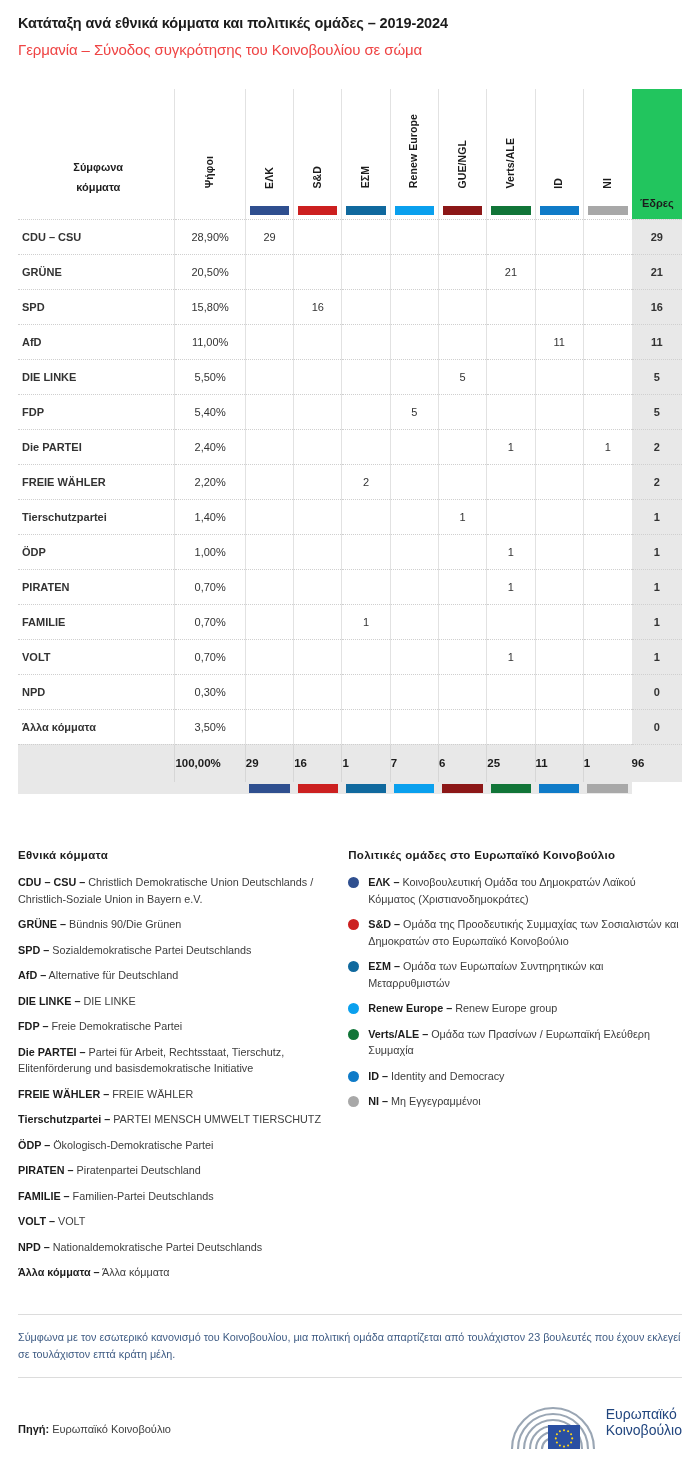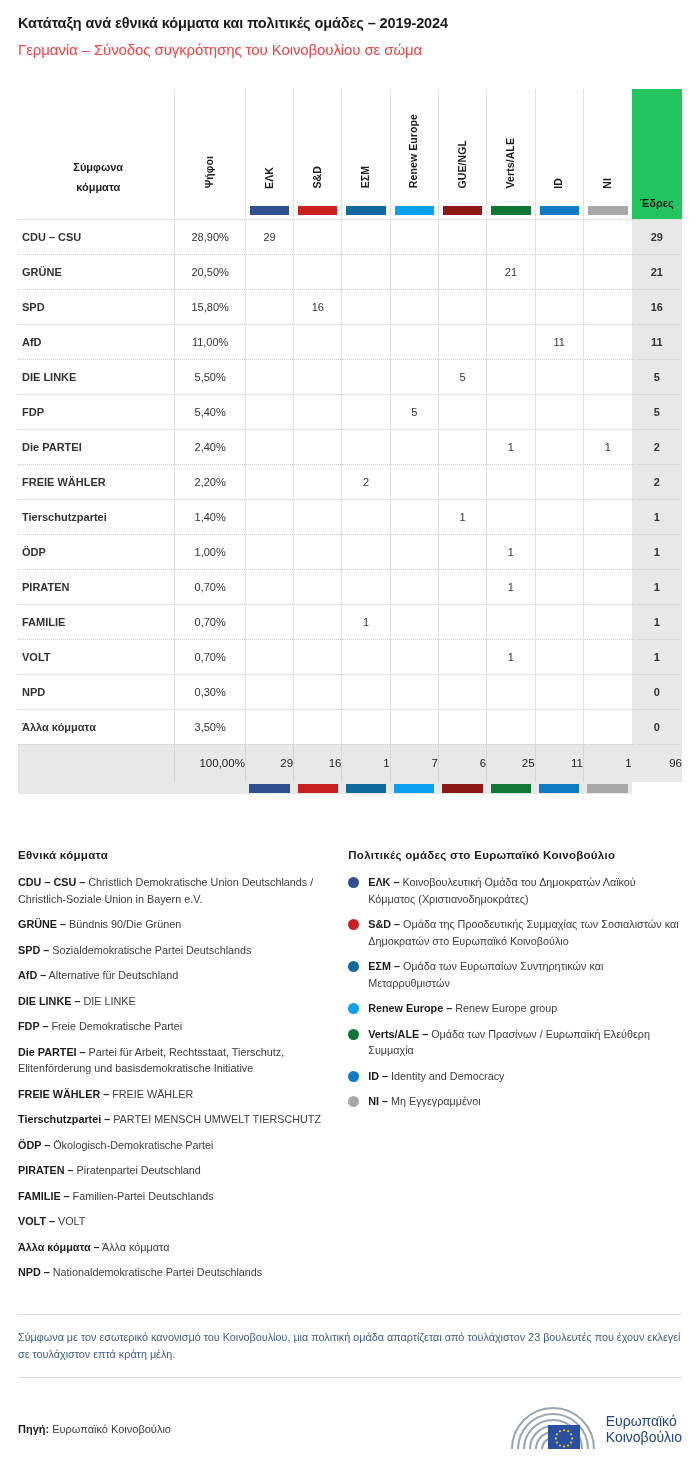--- a/index.html
+++ b/index.html
@@ -118,24 +118,24 @@
     background: #e8e8e8;
     font-weight: bold;
     font-size: 11px;
     color: #1c1c1c;
   }
 
   tr.totals td {
     height: 38px;
     background: #e8e8e8;
     border-top: 1px dotted #cfcfcf;
-    font-weight: normal;
+    font-weight: bold;
     font-size: 11.5px;
     color: #1c1c1c;
-    text-align: right;
+    text-align: left;
   }
   tr.totals td.party { background: #e8e8e8; }
   tr.totals td.votes,
   tr.totals td.num { border-left: 1px solid #d6d6d6; }
   tr.totals td.total { background: #e8e8e8; }
 
   tr.footbar td { height: 12px; padding: 0; border: none; }
   tr.footbar td .bar { height: 9px; margin: 0 4px; display: block; }
   tr.footbar td.party, tr.footbar td.votes { background: #e8e8e8; }
   tr.footbar td.gcell { background: #e8e8e8; }
@@ -196,21 +196,21 @@
     display: flex;
     align-items: center;
     justify-content: space-between;
     padding-top: 28px;
   }
   .source {
     font-size: 11px;
     color: #3d3d3d;
   }
   .source .b { font-weight: bold; color: #1c1c1c; }
-  .ep-logo { display: flex; align-items: center; gap: 8px; }
+  .ep-logo { display: flex; gap: 8px; }
   .ep-logo-text {
     font-size: 14px;
     line-height: 16px;
     color: #22467f;
     font-weight: normal;
   }
 </style>
 </head>
 <body>
 
@@ -530,22 +530,22 @@
           <div class="leg-item"><span class="abbr">AfD –</span><span> Alternative für Deutschland</span></div>
           <div class="leg-item"><span class="abbr">DIE LINKE –</span><span> DIE LINKE</span></div>
           <div class="leg-item"><span class="abbr">FDP –</span><span> Freie Demokratische Partei</span></div>
           <div class="leg-item"><span class="abbr">Die PARTEI –</span><span> Partei für Arbeit, Rechtsstaat, Tierschutz, Elitenförderung und basisdemokratische Initiative</span></div>
           <div class="leg-item"><span class="abbr">FREIE WÄHLER –</span><span> FREIE WÄHLER</span></div>
           <div class="leg-item"><span class="abbr">Tierschutzpartei –</span><span> PARTEI MENSCH UMWELT TIERSCHUTZ</span></div>
           <div class="leg-item"><span class="abbr">ÖDP –</span><span> Ökologisch-Demokratische Partei</span></div>
           <div class="leg-item"><span class="abbr">PIRATEN –</span><span> Piratenpartei Deutschland</span></div>
           <div class="leg-item"><span class="abbr">FAMILIE –</span><span> Familien-Partei Deutschlands</span></div>
           <div class="leg-item"><span class="abbr">VOLT –</span><span> VOLT</span></div>
+          <div class="leg-item"><span class="abbr">NPD –</span><span> Nationaldemokratische Partei Deutschlands</span></div>
           <div class="leg-item"><span class="abbr">Άλλα κόμματα –</span><span> Άλλα κόμματα</span></div>
-          <div class="leg-item"><span class="abbr">NPD –</span><span> Nationaldemokratische Partei Deutschlands</span></div>
         </div>
     </div>
     <div class="legend-col right">
       <div class="legend-title">Πολιτικές ομάδες στο Ευρωπαϊκό Κοινοβούλιο</div>
       <div id="legend-groups-list">
           <div class="leg-item-g">
             <span class="dot" style="background:#2f4f8f"></span>
             <span class="leg-g-text"><span class="abbr">ΕΛΚ –</span><span> Κοινοβουλευτική Ομάδα του Δημοκρατών Λαϊκού Κόμματος (Χριστιανοδημοκράτες)</span></span>
           </div>
           <div class="leg-item-g">

